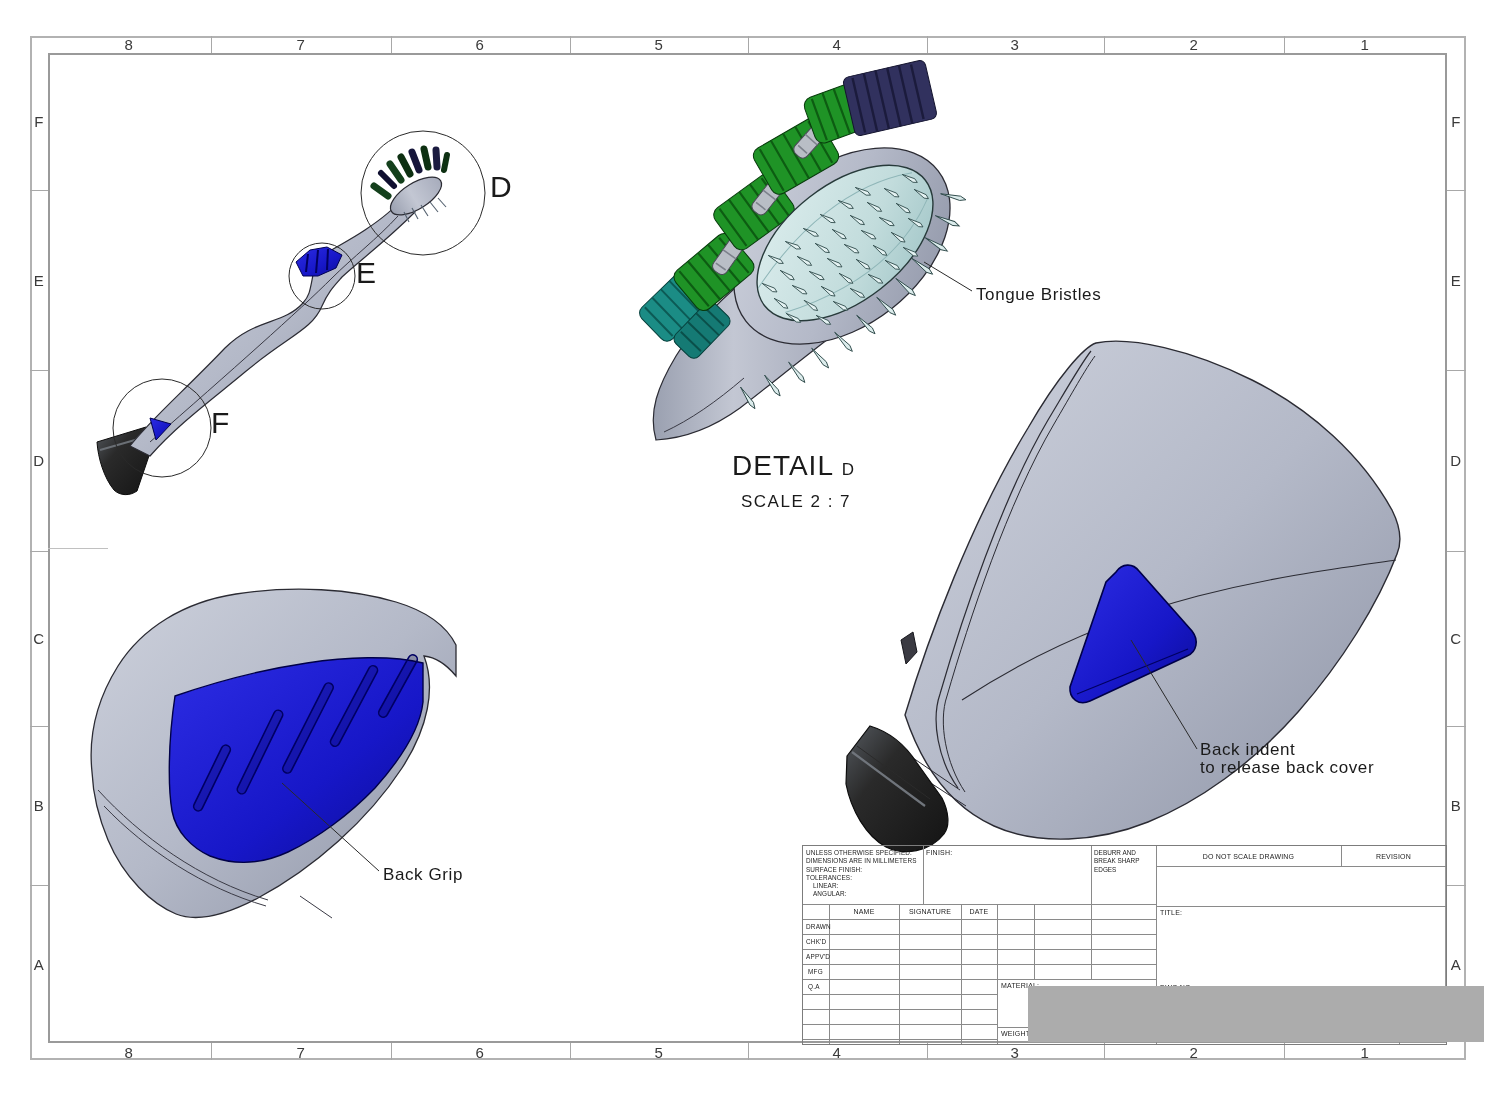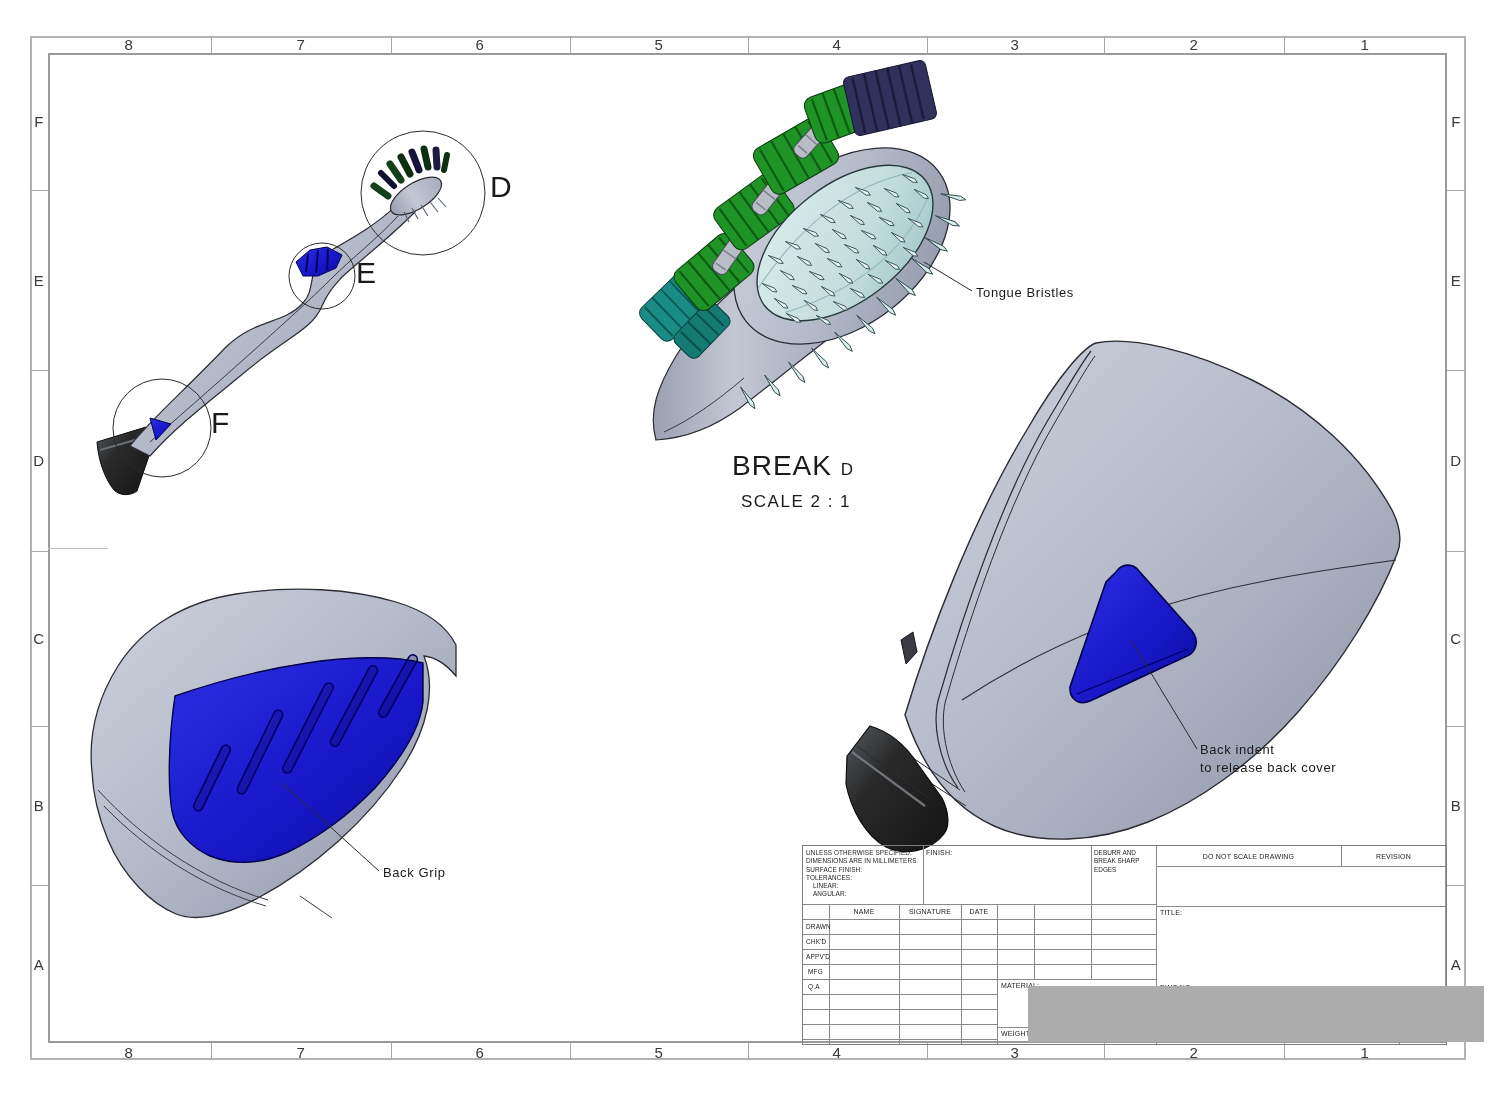--- a/index.html
+++ b/index.html
@@ -11,21 +11,21 @@
   .inner-frame{position:absolute;left:48px;top:53px;width:1399px;height:990px;
                border:2px solid #9a9a9a;box-sizing:border-box;}
   .zone-label{position:absolute;font-size:15px;color:#3a3a3a;text-align:center;
               width:40px;height:17px;line-height:17px;letter-spacing:.5px;}
   .zone-letter{width:18px;}
   .band-tick-v{position:absolute;width:1px;background:#a8a8a8;}
   .band-tick-h{position:absolute;height:1px;background:#a8a8a8;}
   .centering-mark{position:absolute;height:1px;background:#c0c0c0;}
   
   .ann{position:absolute;color:#1a1a1a;letter-spacing:.6px;white-space:nowrap;}
-  .ann-callout{font-size:13px;}
+  .ann-callout{font-size:17px;}
   .ann-circle-label{font-size:30px;letter-spacing:0;}
   .detail-title{font-size:28px;letter-spacing:1px;}
   .detail-title .ref{font-size:17px;letter-spacing:0;}
   .detail-scale{font-size:17px;letter-spacing:1.5px;}
   
   .titleblock{position:absolute;left:802px;top:845px;width:643px;height:198px;
               border:1px solid #7c7c7c;box-sizing:content-box;font-size:7px;color:#222;}
   .titleblock .hl{position:absolute;height:1px;background:#8a8a8a;}
   .titleblock .vl{position:absolute;width:1px;background:#8a8a8a;}
   .tb-label{position:absolute;font-size:7px;letter-spacing:.2px;color:#222;white-space:nowrap;}
@@ -368,24 +368,24 @@
 
       <path d="M1131,640 L1197,749" stroke="#2a2a2a" stroke-width="1" fill="none"></path>
     </g>
   </svg>
 
   <div class="ann ann-circle-label" style="left:490px;top:170px;z-index:3">D</div>
   <div class="ann ann-circle-label" style="left:356px;top:256px;z-index:3">E</div>
   <div class="ann ann-circle-label" style="left:211px;top:406px;z-index:3">F</div>
 
   <div class="ann detail-title" style="left:732px;top:450px;z-index:3">
-    <span>BREAK</span>
+    <span>DETAIL</span>
     <span class="ref">D</span>
   </div>
-  <div class="ann detail-scale" style="left:741px;top:492px;z-index:3">SCALE 2 : 1</div>
+  <div class="ann detail-scale" style="left:741px;top:492px;z-index:3">SCALE 2 : 7</div>
 
   <div class="ann ann-callout" style="left:976px;top:285px;z-index:3">Tongue Bristles</div>
   <div class="ann ann-callout" style="left:383px;top:865px;z-index:3">Back Grip</div>
   <div class="ann ann-callout" style="left:1200px;top:741px;line-height:17.5px;z-index:3">
     <div>Back indent</div>
     <div>to release back cover</div>
   </div>
 
   <div class="titleblock" style="z-index:4">
 

